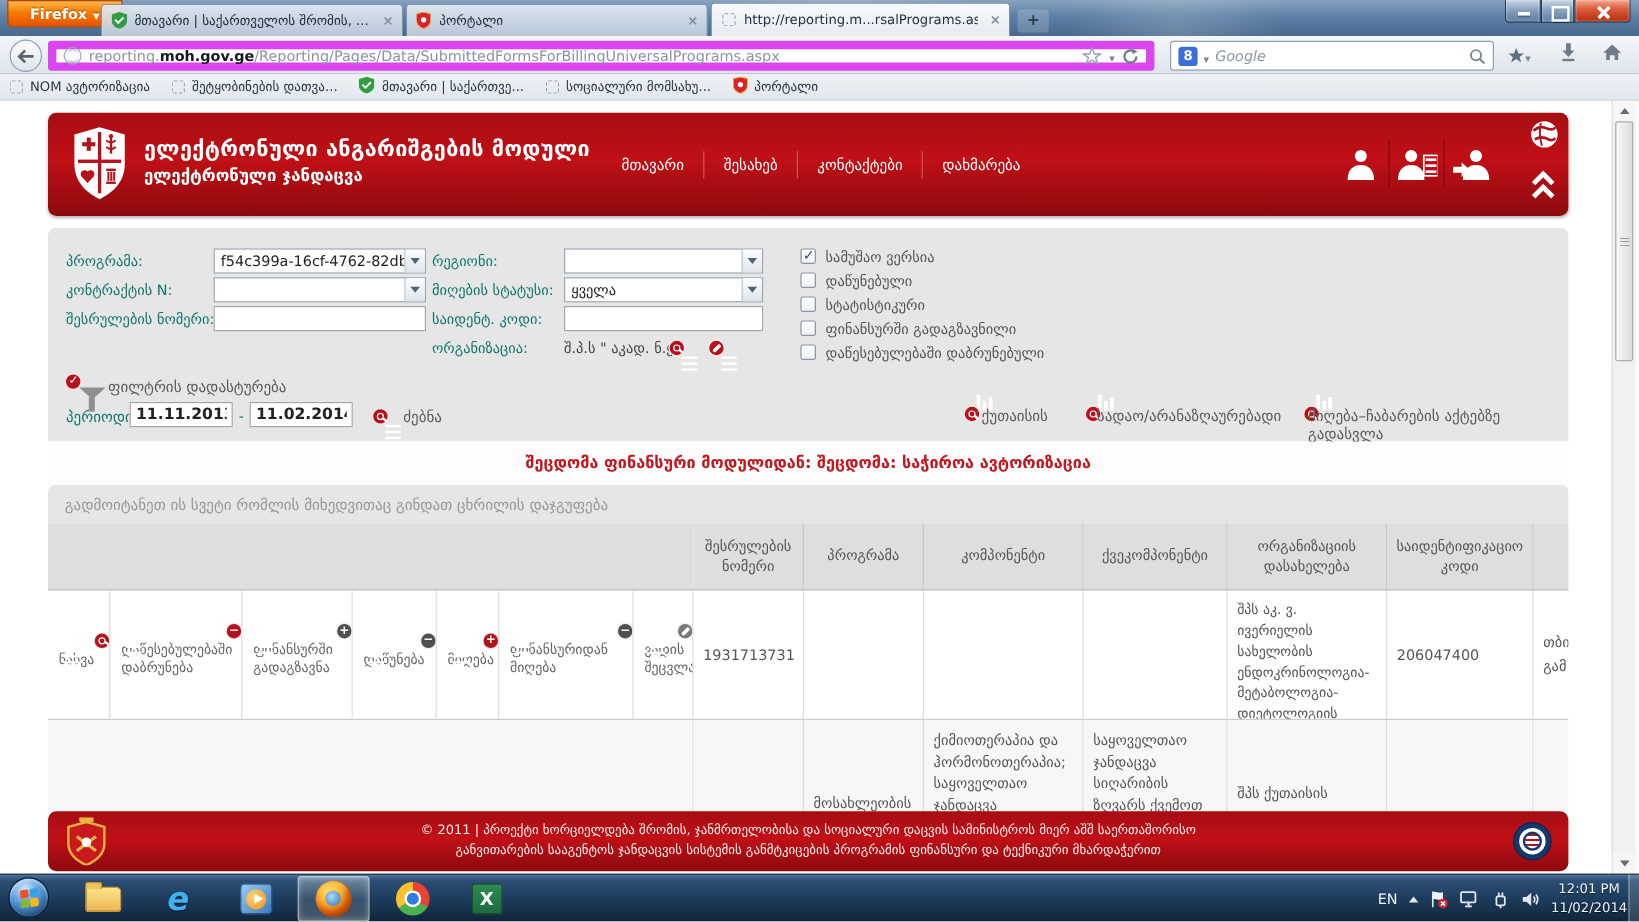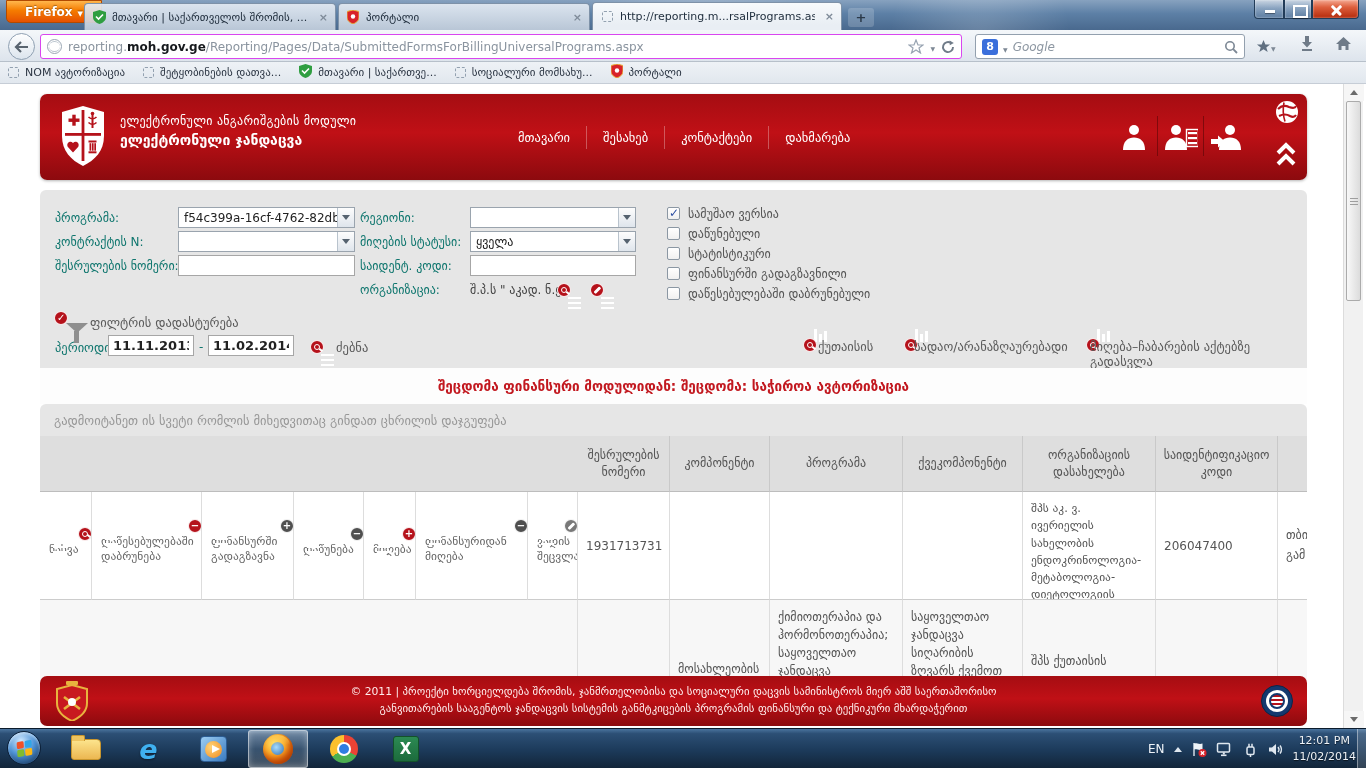--- a/index.html
+++ b/index.html
@@ -37,21 +37,21 @@
   .winbtn.close{width:47px;border-radius:0 0 4px 0;background:linear-gradient(#f5a890,#dd5f3d 40%,#b42a0b)}
   .winbtn.min::after{content:"";position:absolute;left:10px;bottom:5px;width:10px;height:3px;background:#fff;box-shadow:0 1px 1px rgba(0,0,0,.4)}
   .winbtn.max::after{content:"";position:absolute;left:8px;top:5px;width:11px;height:9px;border:2px solid #fff;box-shadow:0 1px 1px rgba(0,0,0,.3)}
   .winbtn.close::before,.winbtn.close::after{content:"";position:absolute;left:17px;top:8.5px;width:13px;height:2.5px;background:#fff;border-radius:1px}
   .winbtn.close::before{transform:rotate(45deg)}
   .winbtn.close::after{transform:rotate(-45deg)}
 
   #toolbar{left:0;top:30px;width:1366px;height:32px;background:linear-gradient(#f4f7fa,#dde4ec);border-bottom:1px solid #b7c0ca}
   #backbtn{left:8px;top:33px;width:27px;height:27px;border-radius:50%;border:1px solid #8fa0b2;
     background:linear-gradient(#fefefe,#dce5ee);display:flex;align-items:center;justify-content:center;cursor:pointer}
-  #urlbar{left:40px;top:34px;width:922px;height:25px;background:#fff;border:1px solid #d946ef;border-radius:3px;
+  #urlbar{left:40px;top:34px;width:922px;height:25px;background:#fff;border:7px solid #d946ef;border-radius:3px;
     display:flex;align-items:center;padding:0 6px;gap:6px;font-size:12px;cursor:text}
   #urlbar .globe{width:15px;height:15px;border-radius:50%;border:1.5px solid #9aa6b3;position:relative;flex:none}
   #urlbar .globe::after{content:"";position:absolute;inset:1px;border-radius:50%;border:1px solid #b9c3cd;border-left:none;border-right:none}
   #urltext{flex:1;white-space:nowrap;overflow:hidden}
   #urltext .sub,#urltext .path{color:#8a949f}
   #urltext .dom{color:#16191d;font-weight:600}
   .urlicons{display:flex;align-items:center;gap:6px;flex:none}
   .mini-caret::after{content:"▼";font-size:6px;color:#7d8895}
   #searchbox{left:975px;top:34px;width:270px;height:25px;background:#fff;border:1px solid #93a0ae;border-radius:3px;
     display:flex;align-items:center;padding:0 6px;gap:5px}
@@ -75,21 +75,21 @@
   .tri-down{width:0;height:0;border-left:4px solid transparent;border-right:4px solid transparent;border-top:5px solid #6b6b6b}
   #sb-thumb{position:absolute;left:2px;top:17px;width:15px;height:200px;border:1px solid #ababab;border-radius:2px;
     background:linear-gradient(90deg,#f8f8f8,#dcdcdc);cursor:pointer}
   #sb-thumb::after{content:"";position:absolute;left:3px;top:96px;width:8px;height:7px;
     background:repeating-linear-gradient(180deg,#9e9e9e 0 1px,transparent 1px 3px)}
 
   
   #hdr{left:40px;top:94px;width:1267px;height:86px;border-radius:7px;
     background:linear-gradient(180deg,#a50d12 0%,#c01016 45%,#8c0a0e 100%);box-shadow:0 1px 3px rgba(0,0,0,.3)}
   #hdr-title{position:absolute;left:80px;top:20px;color:#fff}
-  #hdr-title .t1{font-size:12px;font-weight:normal;letter-spacing:.3px}
+  #hdr-title .t1{font-size:18px;font-weight:bold;letter-spacing:.3px}
   #hdr-title .t2{font-size:14px;font-weight:bold;margin-top:4px}
   #hdr-nav{position:absolute;left:462px;top:0;height:100%;display:flex;align-items:center}
   #hdr-nav .nv{padding:4px 16px;color:#fff;font-size:12.5px;border-left:1px solid rgba(255,255,255,.3);cursor:pointer}
   #hdr-nav .nv:first-child{border-left:none}
   #hdr-users{position:absolute;right:58px;top:22px;display:flex}
   .usr{width:46px;height:40px;display:flex;align-items:center;justify-content:center;border-left:1px solid rgba(80,5,5,.55);cursor:pointer}
   .usr:first-child{border-left:none}
   #hdr-globe{position:absolute;right:8px;top:6px;cursor:pointer}
   #hdr-up{position:absolute;right:9px;top:48px;cursor:pointer}
 
@@ -493,22 +493,22 @@
     <span>გადმოიტანეთ ის სვეტი რომლის მიხედვითაც გინდათ ცხრილის დაჯგუფება</span>
   </div>
 
   <div id="msgband" class="abs">
     <span>შეცდომა ფინანსური მოდულიდან: შეცდომა: საჭიროა ავტორიზაცია</span>
   </div>
 
   <div id="grid" class="abs">
     <div class="hc blank" style="grid-column:1/8"></div>
     <div class="hc">შესრულების ნომერი</div>
+    <div class="hc">პროგრამა</div>
     <div class="hc">კომპონენტი</div>
-    <div class="hc">პროგრამა</div>
     <div class="hc">ქვეკომპონენტი</div>
     <div class="hc">ორგანიზაციის დასახელება</div>
     <div class="hc">საიდენტიფიკაციო კოდი</div>
     <div class="hc blank"></div>
 
     <div class="bc ac">
       <span class="ico"><span class="doc"></span><span class="badge red">
             <span class="mglass"></span>
           </span></span>
       <span class="albl">ნახვა</span>

